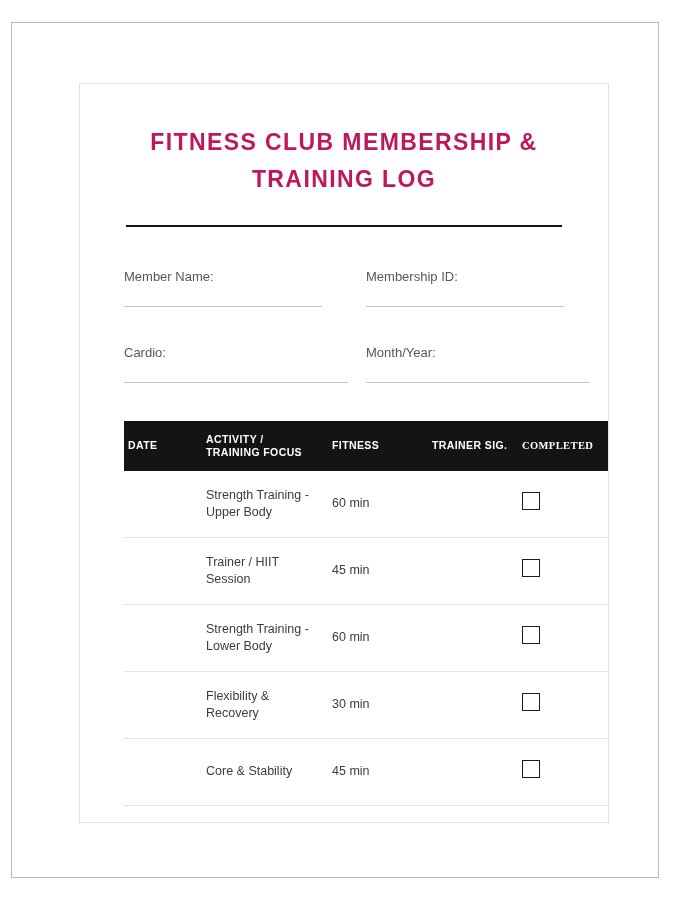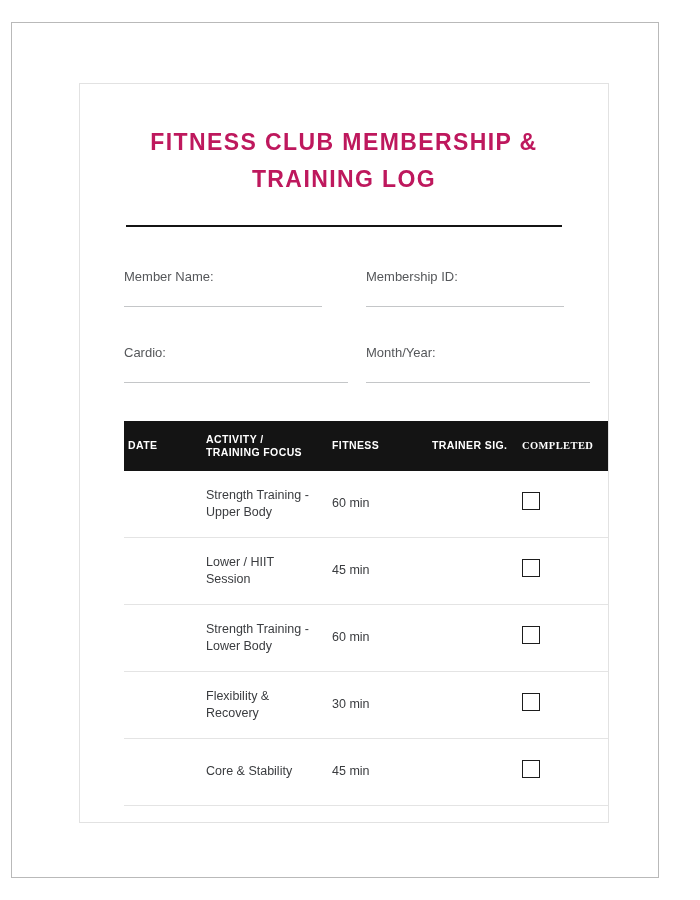--- a/index.html
+++ b/index.html
@@ -177,21 +177,21 @@
           <td class="col-date"></td>
           <td class="col-activity">Strength Training - Upper Body</td>
           <td class="col-duration">60 min</td>
           <td class="col-sig"></td>
           <td class="col-completed">
             <span class="checkbox"></span>
           </td>
         </tr>
         <tr>
           <td class="col-date"></td>
-          <td class="col-activity">Lower / HIIT Session</td>
+          <td class="col-activity">Trainer / HIIT Session</td>
           <td class="col-duration">45 min</td>
           <td class="col-sig"></td>
           <td class="col-completed">
             <span class="checkbox"></span>
           </td>
         </tr>
         <tr>
           <td class="col-date"></td>
           <td class="col-activity">Strength Training - Lower Body</td>
           <td class="col-duration">60 min</td>

